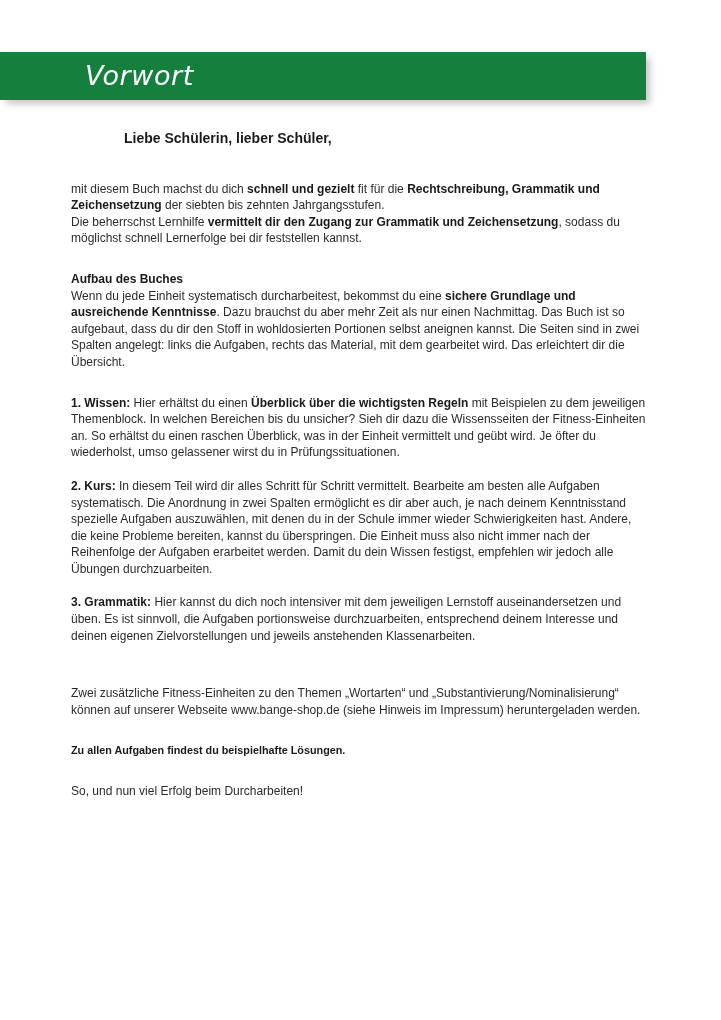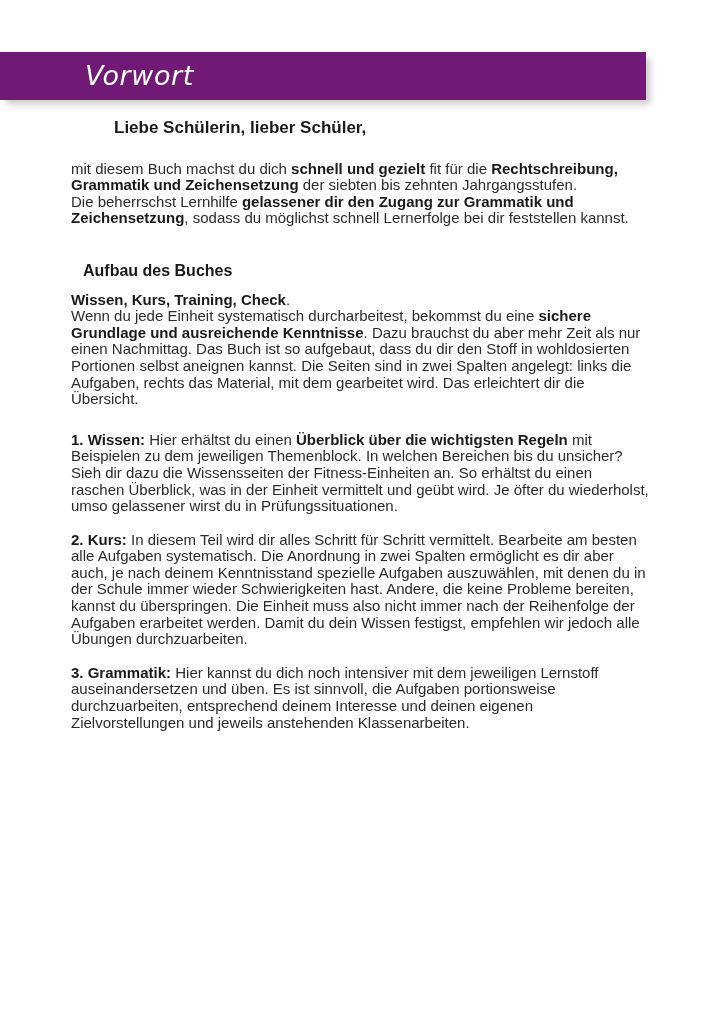--- a/index.html
+++ b/index.html
@@ -24,21 +24,21 @@
     background: #ffffff;
   }
 
   
   .header-band {
     position: absolute;
     left: 0;
     top: 52px;
     width: 646px;
     height: 48px;
-    background: #701a75;
+    background: #15803d;
     box-shadow: 5px 5px 7px -1px rgba(0,0,0,0.22);
     text-decoration: underline;
   }
   .header-title {
     position: absolute;
     left: 85px;
     top: 50%;
     transform: translateY(-52%);
     color: #ffffff;
     font-family: "DejaVu Sans", sans-serif;
@@ -52,47 +52,47 @@
 
   
   .content {
     position: absolute;
     left: 71px;
     top: 120px;
     width: 578px;
   }
 
   .para {
-    font-size: 15px;
+    font-size: 12px;
     line-height: 16.6px;
     color: #2b2b2b;
     text-align: left;
     margin: 0;
   }
 
   .para b, .para strong {
     font-weight: bold;
     color: #1a1a1a;
   }
 
   .salutation {
     font-weight: bold;
-    font-size: 17px;
+    font-size: 14px;
     line-height: 16.6px;
     color: #1a1a1a;
-    margin: 0;
+    margin: 10px;
     padding-left: 43px;
   }
 
   .heading {
     font-weight: bold;
-    font-size: 16px;
+    font-size: 12px;
     line-height: 16.6px;
     color: #1a1a1a;
-    margin: 12px;
+    margin: 0;
   }
 
   .gap-lg { height: 24px; }
   .gap-md { height: 17px; }
 
   .closing {
     font-weight: bold;
     font-size: 10.8px;
     line-height: 16.6px;
     color: #1a1a1a;
@@ -109,46 +109,48 @@
   </div>
 
   <div class="content">
 
     <p class="salutation">Liebe Schülerin, lieber Schüler,</p>
 
     <div class="gap-lg"></div>
 
     <p class="para"><span>mit diesem Buch machst du dich </span><b>schnell und gezielt</b><span> fit für die </span><b>Rechtschreibung, Grammatik und Zeichensetzung</b><span> der siebten bis zehnten Jahrgangsstufen.</span></p>
 
-    <p class="para"><span>Die beherrschst Lernhilfe </span><b>gelassener dir den Zugang zur Grammatik und Zeichensetzung</b><span>, sodass du möglichst schnell Lernerfolge bei dir feststellen kannst.</span></p>
+    <p class="para"><span>Die beherrschst Lernhilfe </span><b>vermittelt dir den Zugang zur Grammatik und Zeichensetzung</b><span>, sodass du möglichst schnell Lernerfolge bei dir feststellen kannst.</span></p>
 
     <div class="gap-lg"></div>
 
     <p class="heading">Aufbau des Buches</p>
-    <p class="para"><b>Wissen, Kurs, Training, Check</b><span>.</span></p>
     <p class="para"><span>Wenn du jede Einheit systematisch durcharbeitest, bekommst du eine </span><b>sichere Grundlage und ausreichende Kenntnisse</b><span>. Dazu brauchst du aber mehr Zeit als nur einen Nachmittag. Das Buch ist so aufgebaut, dass du dir den Stoff in wohldosierten Portionen selbst aneignen kannst. Die Seiten sind in zwei Spalten angelegt: links die Aufgaben, rechts das Material, mit dem gearbeitet wird. Das erleichtert dir die Übersicht.</span></p>
 
     <div class="gap-lg"></div>
 
     <p class="para"><b>1. </b><b>Wissen:</b><span> Hier erhältst du einen </span><b>Überblick über die wichtigsten Regeln</b><span> mit Beispielen zu dem jeweiligen Themenblock. In welchen Bereichen bis du unsicher? Sieh dir dazu die Wissensseiten der Fitness-Einheiten an. So erhältst du einen raschen Überblick, was in der Einheit vermittelt und geübt wird. Je öfter du wiederholst, umso gelassener wirst du in Prüfungssituationen.</span></p>
 
     <div class="gap-md"></div>
 
     <p class="para"><b>2. </b><b>Kurs:</b><span> In diesem Teil wird dir alles Schritt für Schritt vermittelt. Bearbeite am besten alle Aufgaben systematisch. Die Anordnung in zwei Spalten ermöglicht es dir aber auch, je nach deinem Kenntnisstand spezielle Aufgaben auszuwählen, mit denen du in der Schule immer wieder Schwierigkeiten hast. Andere, die keine Probleme bereiten, kannst du überspringen. Die Einheit muss also nicht immer nach der Reihenfolge der Aufgaben erarbeitet werden. Damit du dein Wissen festigst, empfehlen wir jedoch alle Übungen durchzuarbeiten.</span></p>
 
     <div class="gap-md"></div>
 
     <p class="para"><b>3. </b><b>Grammatik:</b><span> Hier kannst du dich noch intensiver mit dem jeweiligen Lernstoff auseinandersetzen und üben. Es ist sinnvoll, die Aufgaben portionsweise durchzuarbeiten, entsprechend deinem Interesse und deinen eigenen Zielvorstellungen und jeweils anstehenden Klassenarbeiten.</span></p>
 
     <div class="gap-md"></div>
 
 
     <div class="gap-lg"></div>
 
+    <p class="para">Zwei zusätzliche Fitness-Einheiten zu den Themen „Wortarten“ und „Substantivierung/Nominalisierung“ können auf unserer Webseite www.bange-shop.de (siehe Hinweis im Impressum) heruntergeladen werden.</p>
 
     <div class="gap-lg"></div>
 
+    <p class="closing">Zu allen Aufgaben findest du beispielhafte Lösungen.</p>
 
     <div class="gap-lg"></div>
 
+    <p class="para">So, und nun viel Erfolg beim Durcharbeiten!</p>
 
   </div>
 </div>
 
 </body></html>

